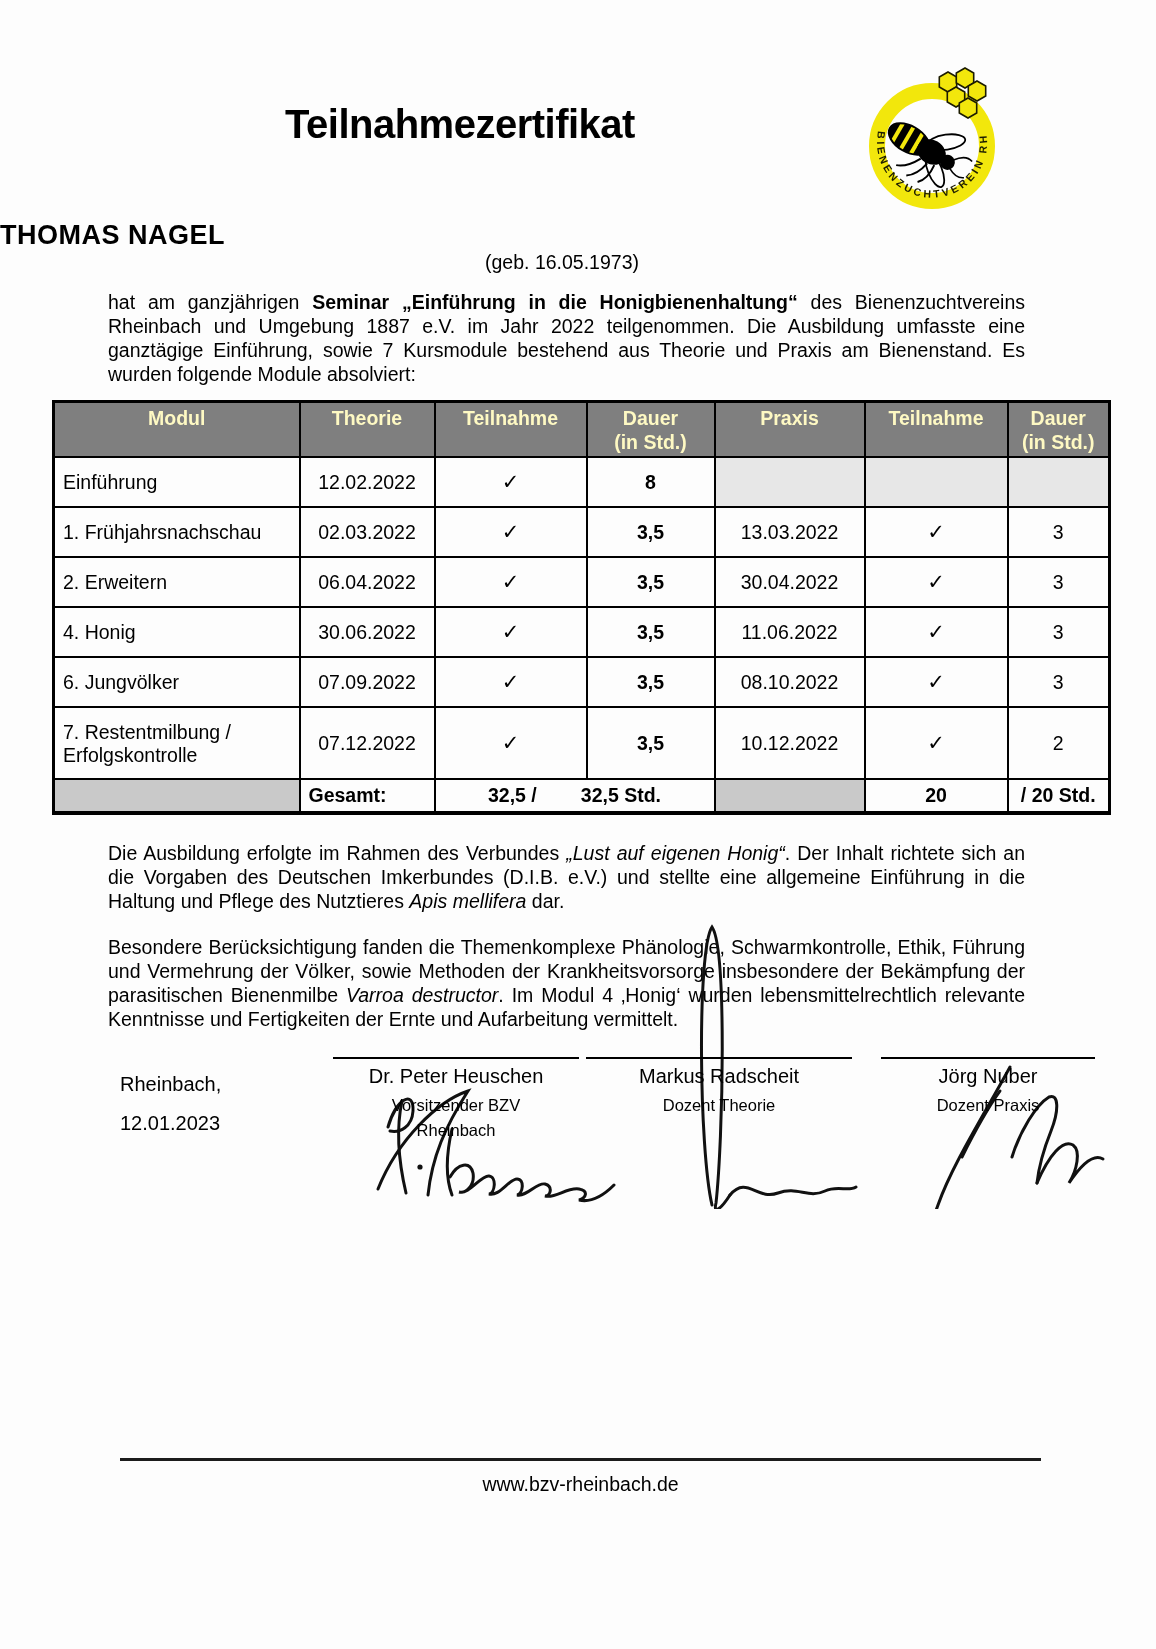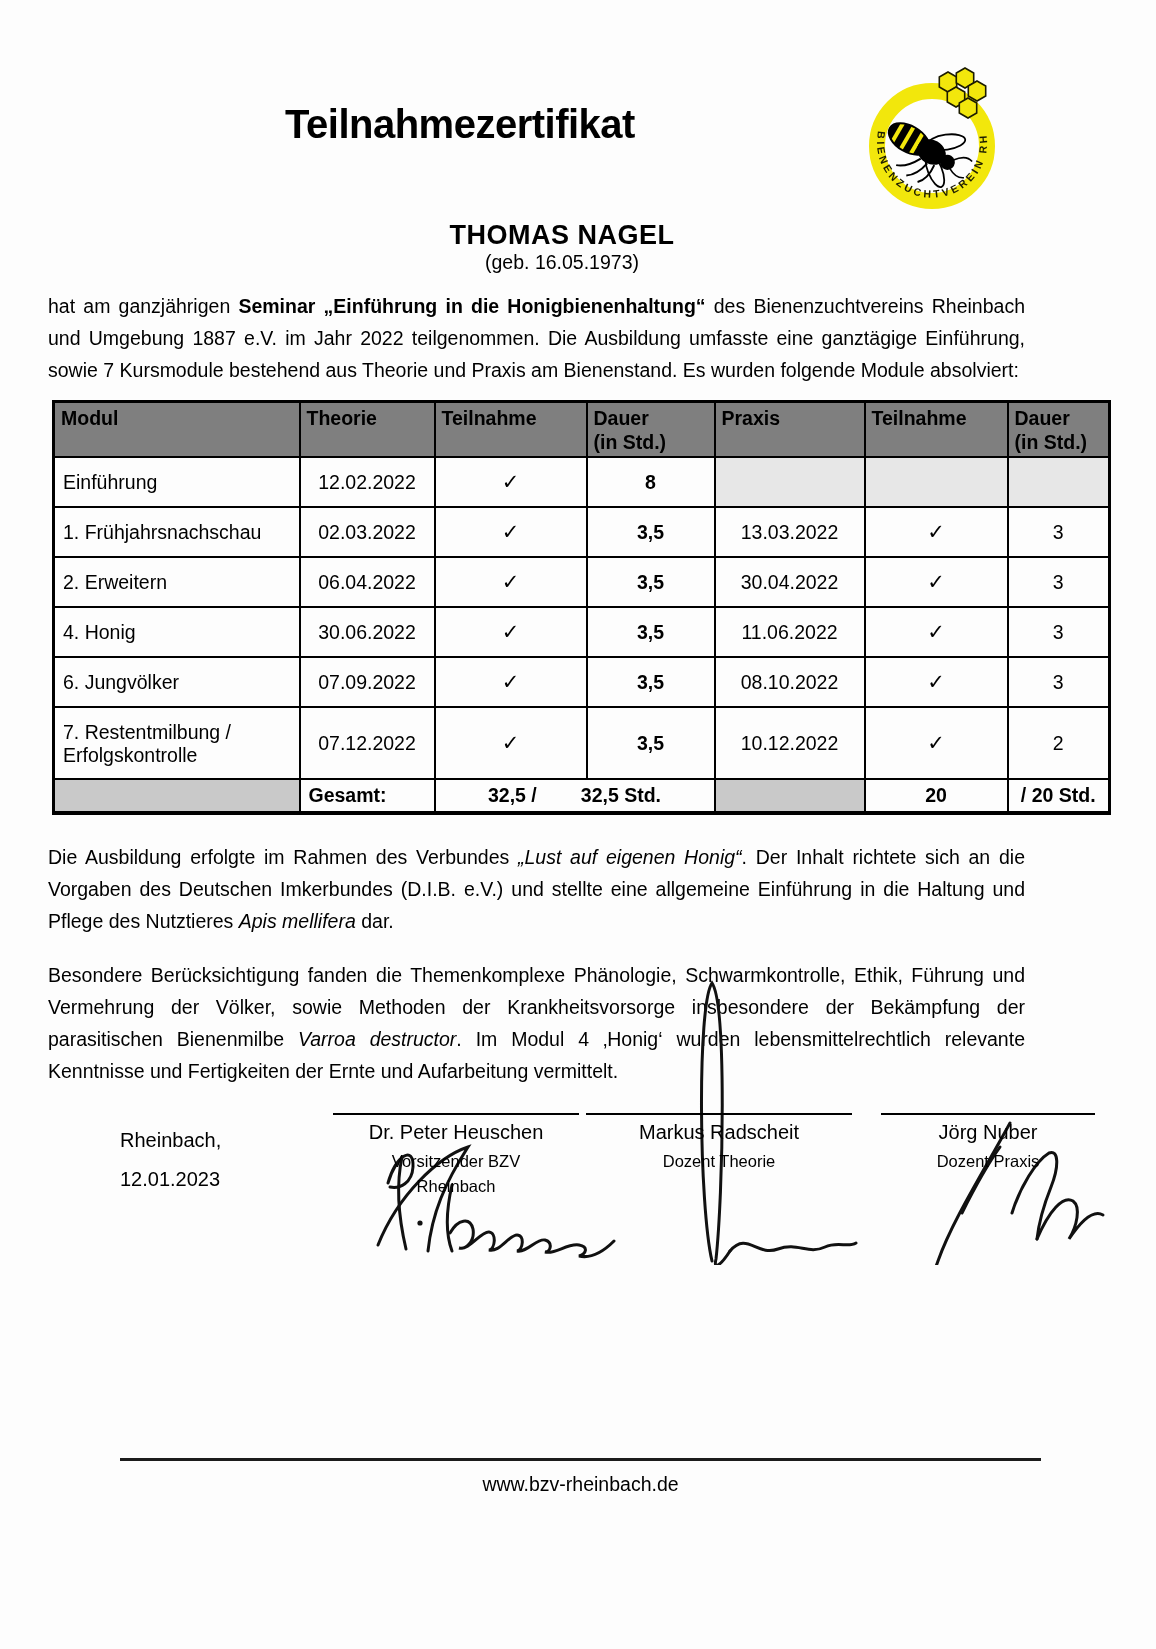--- a/index.html
+++ b/index.html
@@ -19,38 +19,38 @@
     font-size:19.5px;
   }
   
   .header{position:relative;height:212px;}
   .title{
     position:absolute;top:102px;left:0;width:920px;text-align:center;
     font-size:40px;font-weight:bold;letter-spacing:-0.5px;
   }
   .logo{position:absolute;top:60px;right:146px;width:154px;height:154px;}
   
-  .name{ text-align:center;padding-right:32px;font-size:27px;font-weight:bold;margin-top:8px;letter-spacing:0.5px;}
+  .name{ text-align:left;padding-right:32px;font-size:27px;font-weight:bold;margin-top:8px;letter-spacing:0.5px;}
   .birth{text-align:center;padding-right:32px;font-size:19.5px;}
   
-  .para{margin:0 131px 0 48px;text-align:justify;line-height:32px;}
+  .para{margin:0 131px 0 108px;text-align:justify;line-height:24px;}
   .intro{margin-top:16px;}
   .p-after-a{margin-top:26px;}
   .p-after-b{margin-top:22px;}
   .b{font-weight:bold;}
   .i{font-style:italic;}
   
   table.modules{
     margin:14px 0 0 52px;width:1056px;border-collapse:collapse;
     border:3px solid #000;font-size:19.5px;table-layout:fixed;
   }
   .modules th,.modules td{border:2px solid #000;padding:2px 6px;overflow:hidden;}
   .modules thead th{
-    background:var(--header-gray);color:#000000;font-weight:bold;
-    text-align:left;vertical-align:top;height:52px;line-height:24px;padding-top:3px;margin-top:19px;
+    background:var(--header-gray);color:#fef9c3;font-weight:bold;
+    text-align:center;vertical-align:top;height:52px;line-height:24px;padding-top:3px;margin-top:19px;
   }
   .modules tbody td{height:50px;vertical-align:middle;}
   td.module{vertical-align:top;text-align:left;padding-top:3px;padding-left:8px;}
   td.center{text-align:center;}
   td.bold,.bold{font-weight:bold;}
   td.check{font-size:21px;}
   tr.tall td{height:72px;}
   td.shaded{background:var(--cell-light);}
   tr.total-row td{height:34px;border-bottom:4px solid #000;}
   tr.total-row td.gray-cell{background:var(--cell-mid);}

